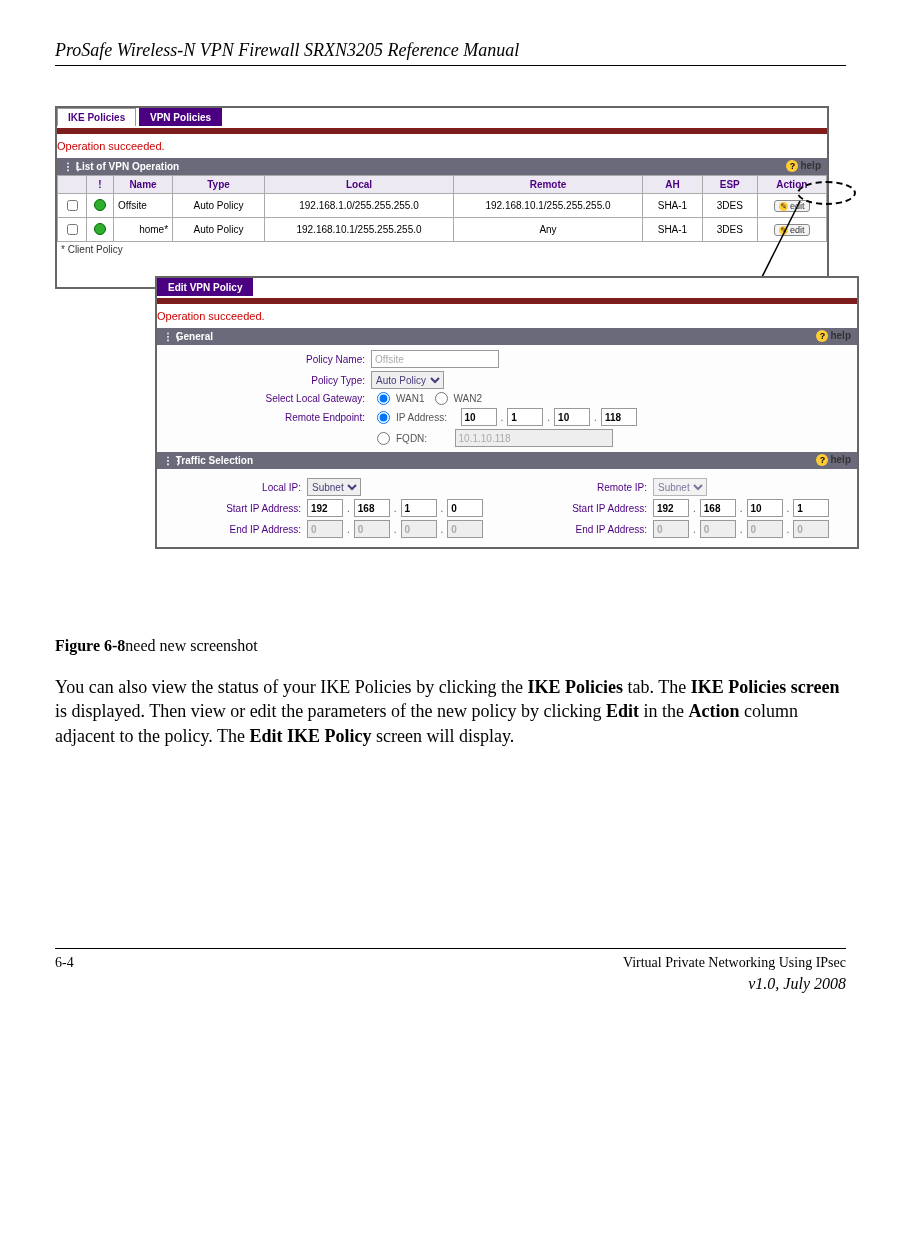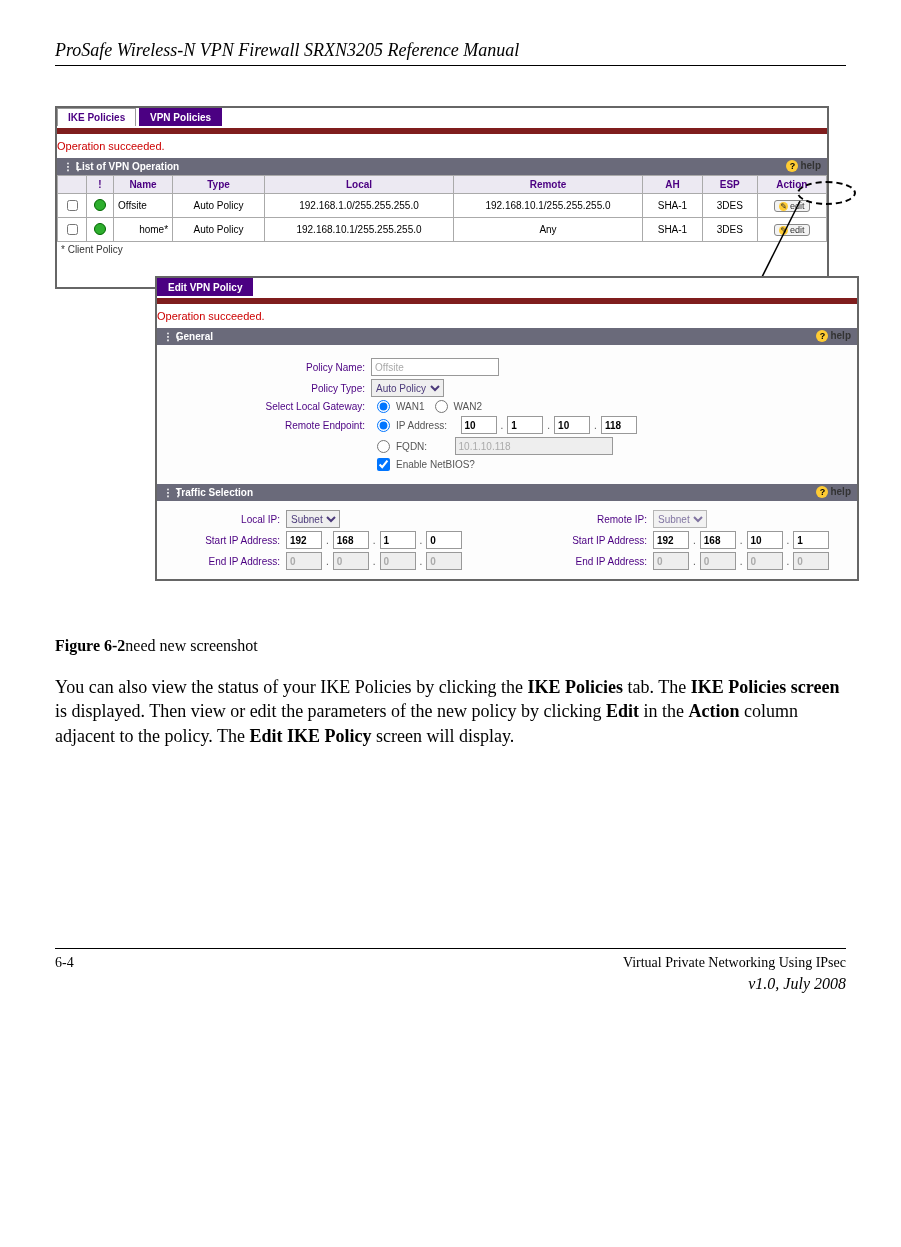--- a/index.html
+++ b/index.html
@@ -147,21 +147,21 @@
     padding: 2px 4px;
     color: #333;
   }
   .panel-bottom {
     left: 100px;
     top: 170px;
     width: 700px;
   }
   .form-area {
     background: #fdfdfd;
-    padding: 10px 8px;
+    padding: 2px 8px;
   }
   .row {
     display: flex;
     align-items: center;
     margin: 3px 0;
     font-size: 10px;
     color: #4b0082;
   }
   .row .lbl {
     width: 200px;
@@ -186,21 +186,21 @@
   select.sel {
     font-size: 10px;
     border: 1px solid #999;
     height: 18px;
     color: #4b3a7a;
   }
   .radio, .checkbox { margin: 0 2px 0 6px; }
   .two-col {
     display: flex;
     gap: 40px;
-    padding: 6px 3px;
+    padding: 6px 24px;
     background: #fdfdfd;
   }
   .col { flex: 1; }
   .col .row .lbl { width: 120px; }
   .disabled { background: #eee; color: #aaa; }
 
   .oval {
     position: absolute;
     right: -10px;
     top: 75px;
@@ -364,27 +364,20 @@
         </div>
         <div class="row">
           <span class="lbl"></span>
           <span class="val">
             <input type="radio" class="radio" style="">
             <span>FQDN:</span>
             &nbsp;&nbsp;&nbsp;&nbsp;&nbsp;&nbsp;&nbsp;
             <input class="txt disabled" style="width: 150px;" disabled="" value="10.1.10.118">
           </span>
         </div>
-        <div class="row">
-          <span class="lbl"></span>
-          <span class="val">
-            <input type="checkbox" class="checkbox" checked="" style="">
-            <span>Enable NetBIOS?</span>
-          </span>
-        </div>
       </div>
 
       <div class="section-bar">
         <span class="dots">⋮⋮</span>
         <span>Traffic Selection</span>
         <span class="help-badge">
           <span class="help-q">?</span><span>help</span>
         </span>
       </div>
 
@@ -440,21 +433,21 @@
               <input class="txt oct disabled" disabled="" value="0" style="">
             </span>
           </div>
         </div>
       </div>
     </div>
 
   </div>
 
   <div class="figure-caption">
-    <span class="bold">Figure 6-2</span><span>need new screenshot</span>
+    <span class="bold">Figure 6-8</span><span>need new screenshot</span>
   </div>
 
   <div class="body-text">
     <span>You can also view the status of your IKE Policies by clicking the </span><span class="b">IKE Policies</span><span> tab. The </span><span class="b">IKE Policies screen</span><span> is displayed. Then view or edit the parameters of the new policy by clicking </span><span class="b">Edit</span><span> in the </span><span class="b">Action</span><span> column adjacent to the policy. The </span><span class="b">Edit IKE Policy</span><span> screen will display.</span>
   </div>
 
   <hr class="hr-bottom">
   <div class="footer">
     <span>6-4</span>
     <span>Virtual Private Networking Using IPsec</span>

